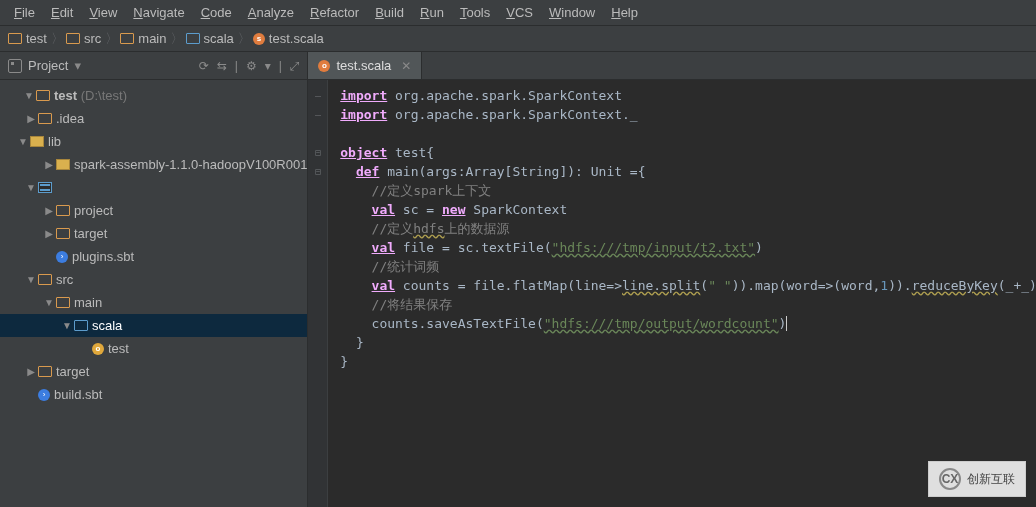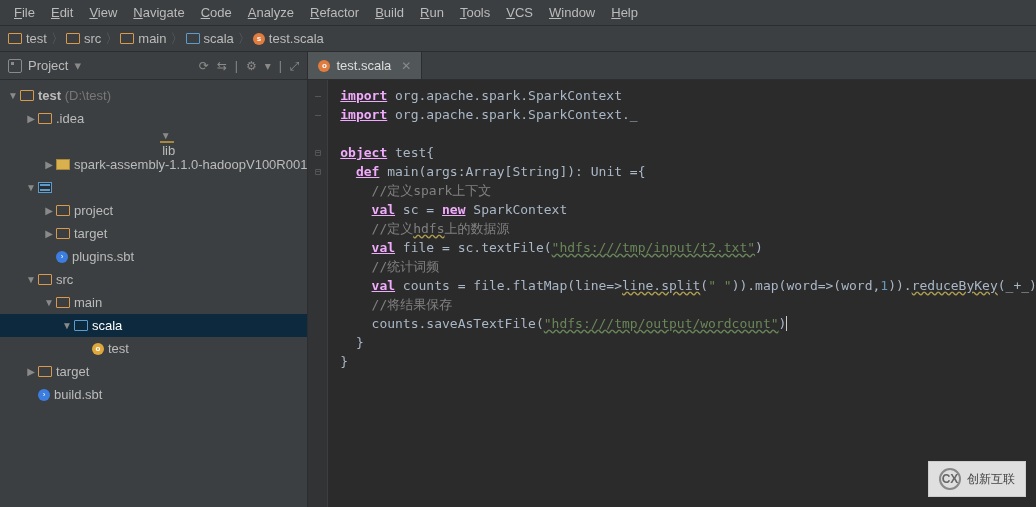--- a/index.html
+++ b/index.html
@@ -118,31 +118,31 @@
           <span>⟳</span>
           <span>⇆</span>
           <span>|</span>
           <span>⚙</span>
           <span>▾</span>
           <span>|</span>
           <span>⤢</span>
         </div>
     </div>
     <div class="tree" id="tree">
-        <div class="tree-row" style="padding-left: 8px;">
+        <div class="tree-row" style="padding-left: 24px;">
           <span class="arrow down"></span>
           <span class="fld-icon orange"></span>
           <span class="tree-label"><span class="bold">test</span><span class="muted"> (D:\test)</span></span>
         </div>
         <div class="tree-row" style="padding-left: 26px;">
           <span class="arrow right"></span>
           <span class="fld-icon orange"></span>
           <span class="tree-label">.idea</span>
         </div>
-        <div class="tree-row" style="padding-left: 26px; flex-direction: column;">
+        <div class="tree-row" style="padding-left: 18px;">
           <span class="arrow down"></span>
           <span class="lib-icon"></span>
           <span class="tree-label">lib</span>
         </div>
         <div class="tree-row" style="padding-left: 44px; align-items: center;">
           <span class="arrow right"></span>
           <span class="lib-icon"></span>
           <span class="tree-label">spark-assembly-1.1.0-hadoopV100R001</span>
         </div>
         <div class="tree-row" style="padding-left: 26px;">

